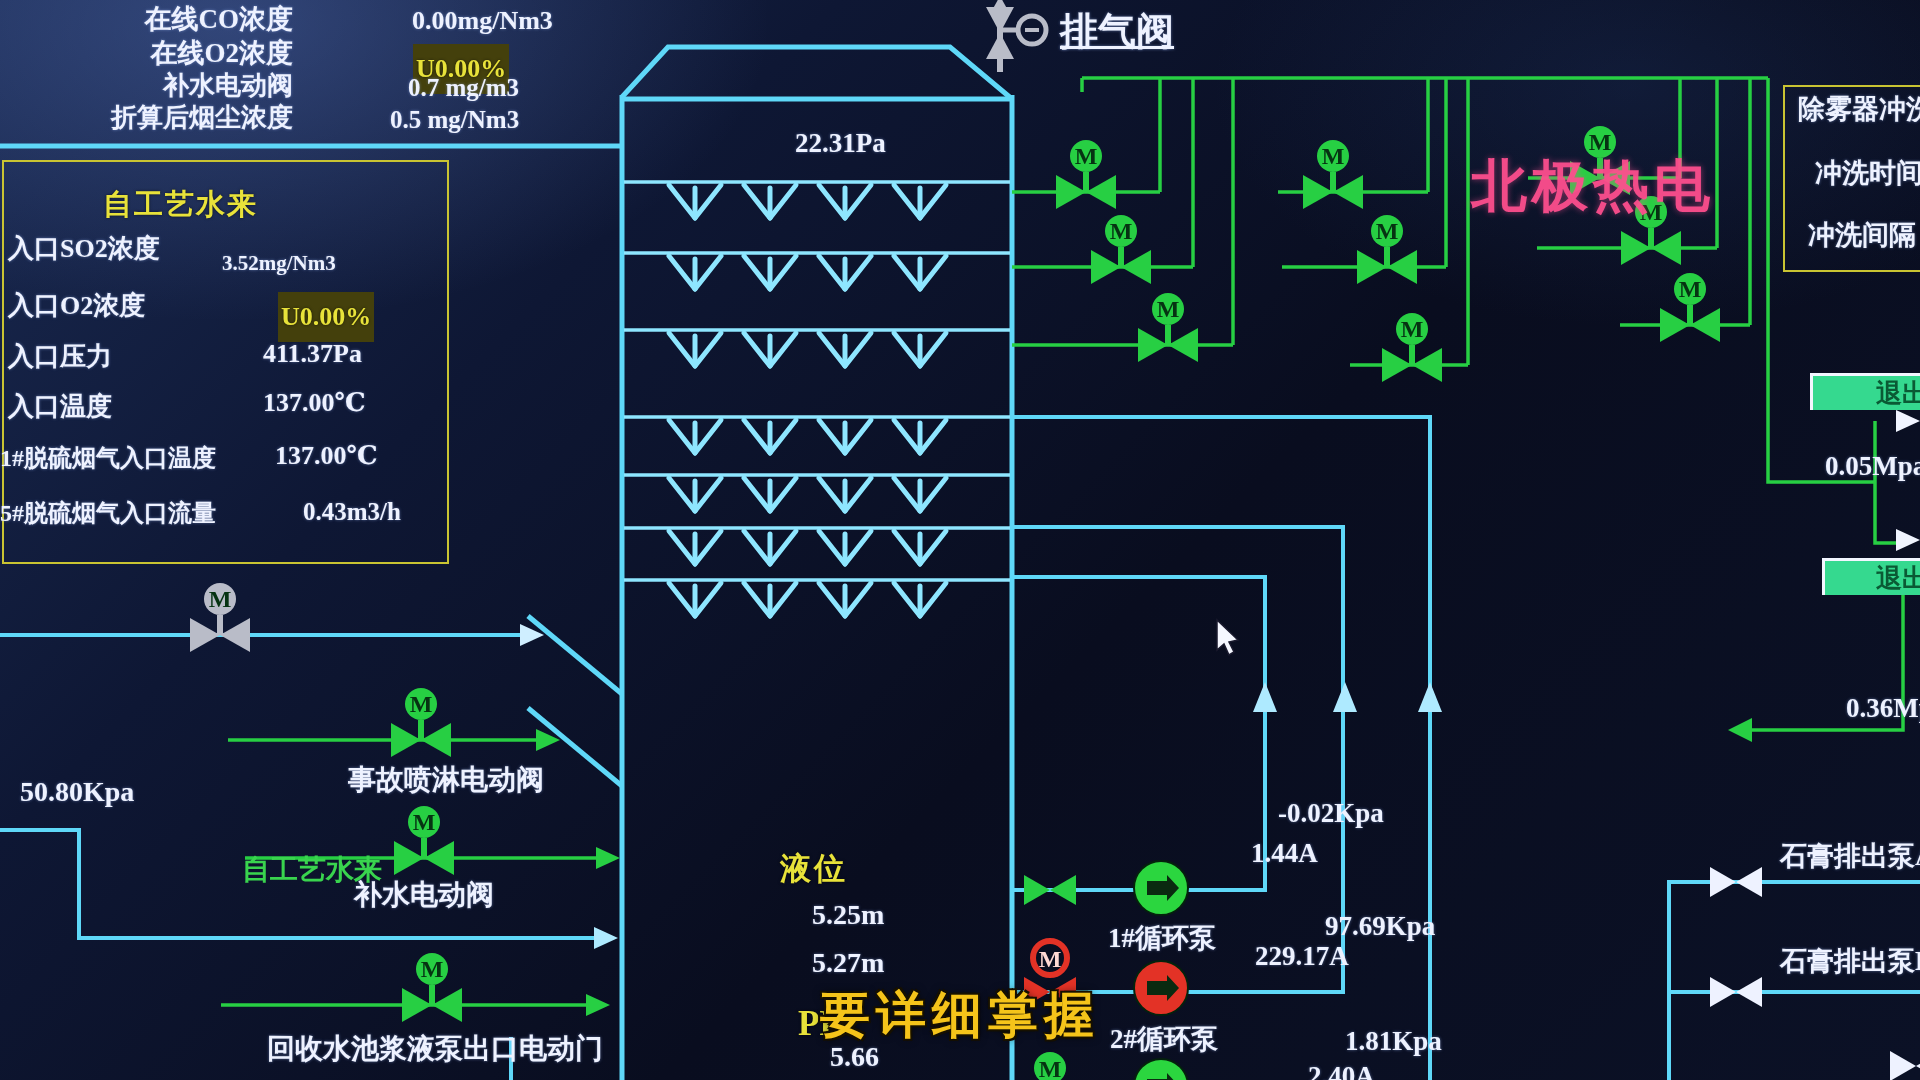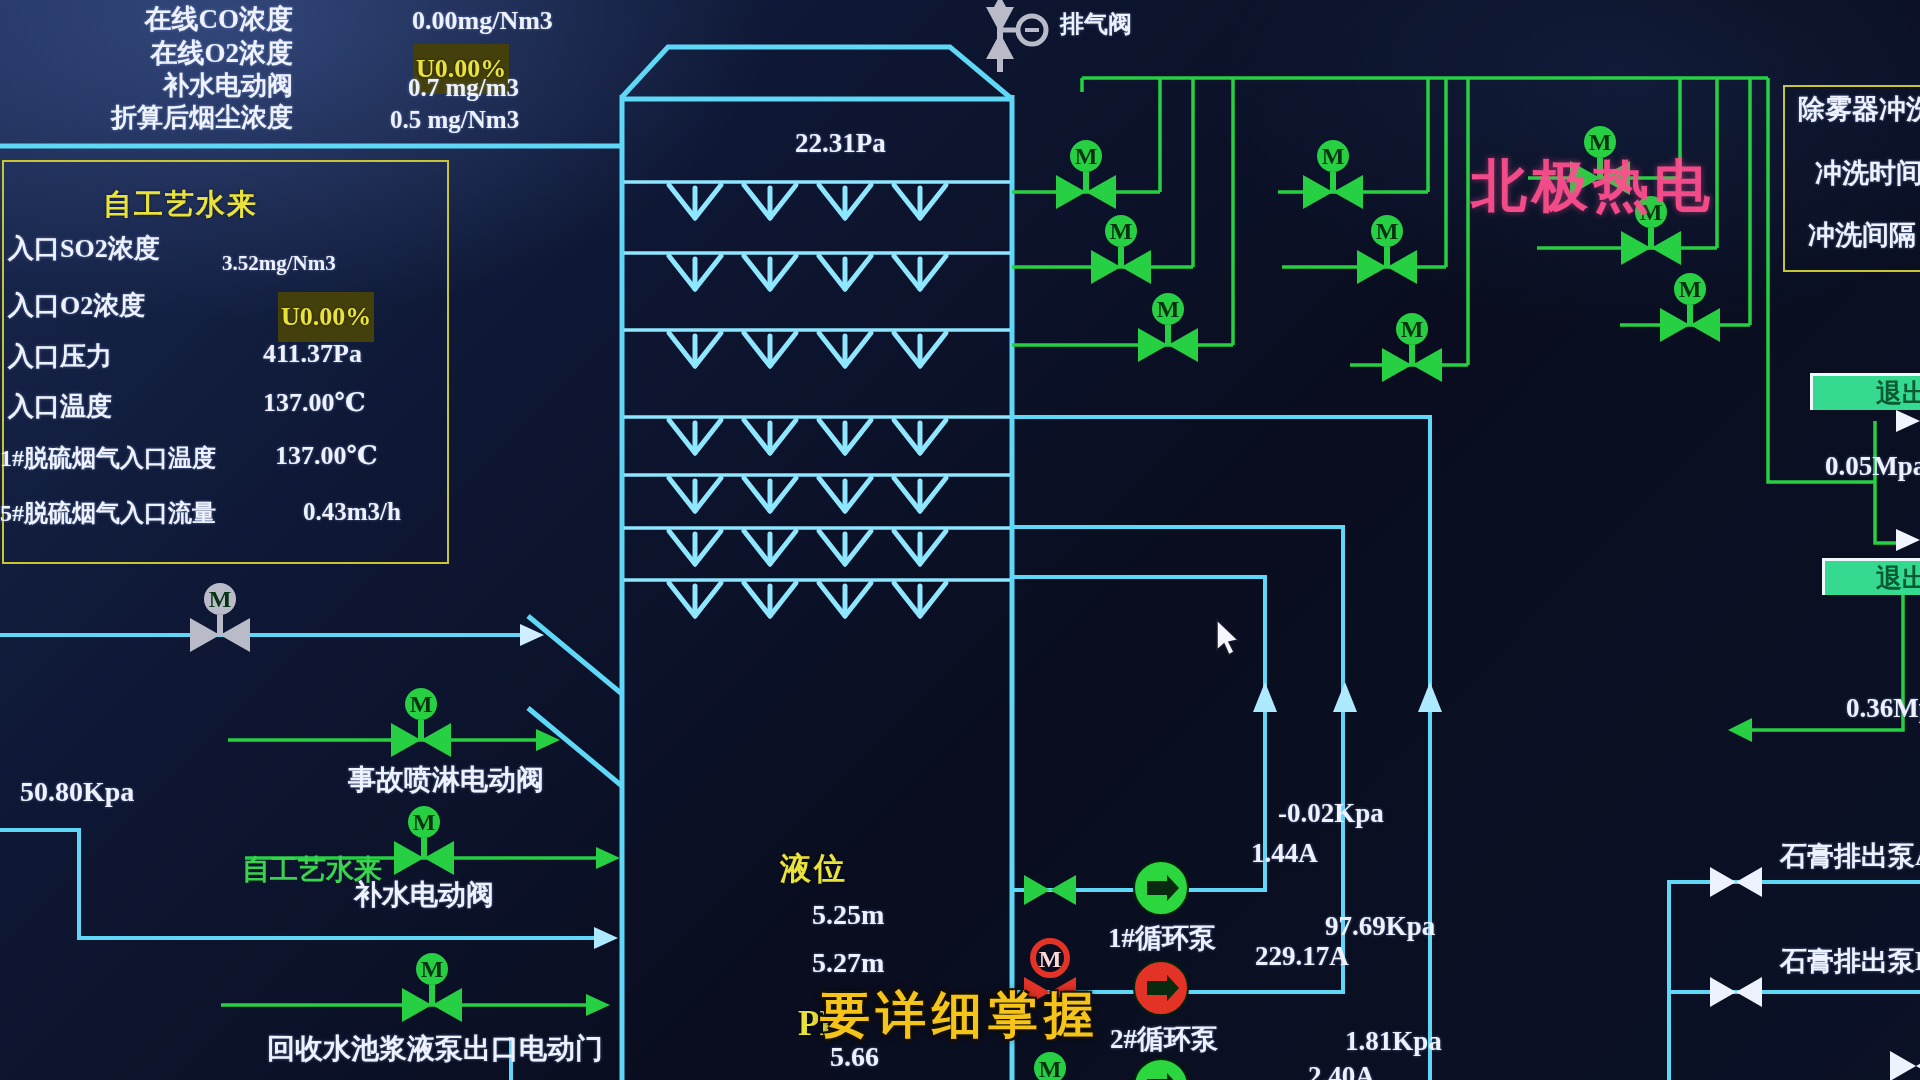--- a/index.html
+++ b/index.html
@@ -261,21 +261,21 @@
 <div class="t w" style="left:8px;top:344px;font-size:26px;">入口压力</div>
 <div class="t w" style="left:263px;top:341px;font-size:26px;">411.37Pa</div>
 <div class="t w" style="left:8px;top:394px;font-size:26px;">入口温度</div>
 <div class="t w" style="left:263px;top:390px;font-size:26px;">137.00℃</div>
 <div class="t w" style="left:0px;top:446px;font-size:24px;">1#脱硫烟气入口温度</div>
 <div class="t w" style="left:275px;top:443px;font-size:26px;">137.00℃</div>
 <div class="t w" style="left:0px;top:501px;font-size:24px;">5#脱硫烟气入口流量</div>
 <div class="t w" style="left:303px;top:499px;font-size:25px;">0.43m3/h</div>
 
 <div class="t w" style="left:795px;top:130px;font-size:27px;">22.31Pa</div>
-<div class="t w" style="left:1060px;top:12px;font-size:24px;">排气阀</div>
+<div class="t w" style="left:1060px;top:12px;font-size:38px;text-decoration:underline;">排气阀</div>
 
 <div class="t w" style="left:20px;top:778px;font-size:28px;">50.80Kpa</div>
 <div class="t w" style="left:348px;top:766px;font-size:28px;">事故喷淋电动阀</div>
 <div class="t grn" style="left:242px;top:829px;font-size:28px;margin-top:27px;">自工艺水来</div>
 <div class="t w" style="left:354px;top:881px;font-size:28px;">补水电动阀</div>
 <div class="t w" style="left:267px;top:1035px;font-size:28px;">回收水池浆液泵出口电动门</div>
 
 <div class="t yel" style="left:780px;top:853px;font-size:31px;letter-spacing:3px;">液位</div>
 <div class="t w" style="left:812px;top:901px;font-size:28px;">5.25m</div>
 <div class="t w" style="left:812px;top:949px;font-size:28px;">5.27m</div>

